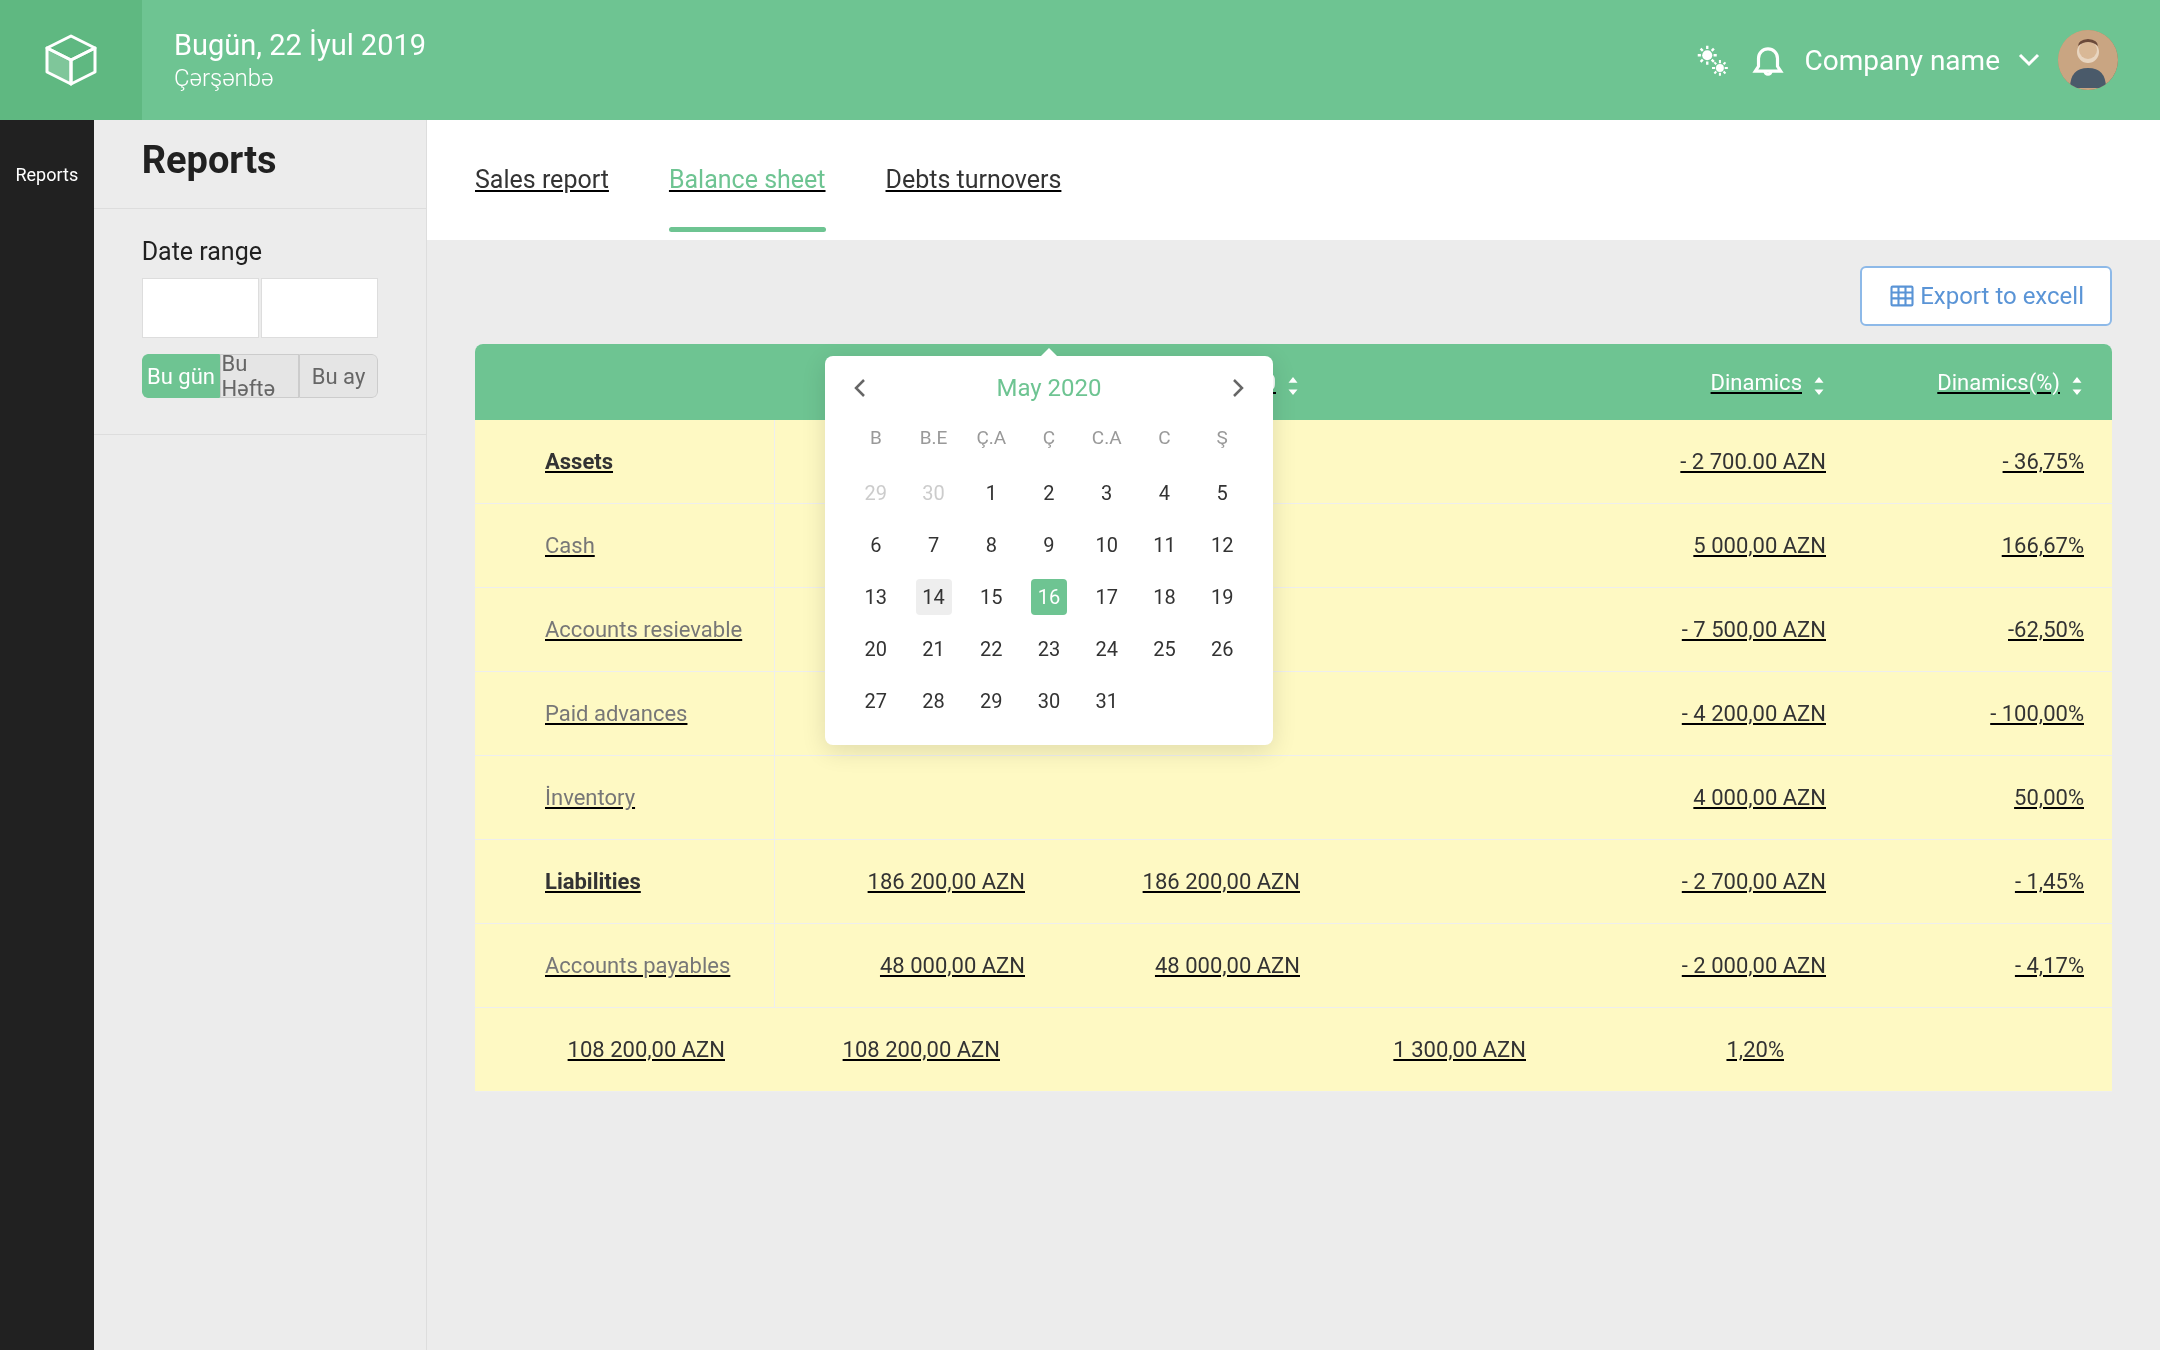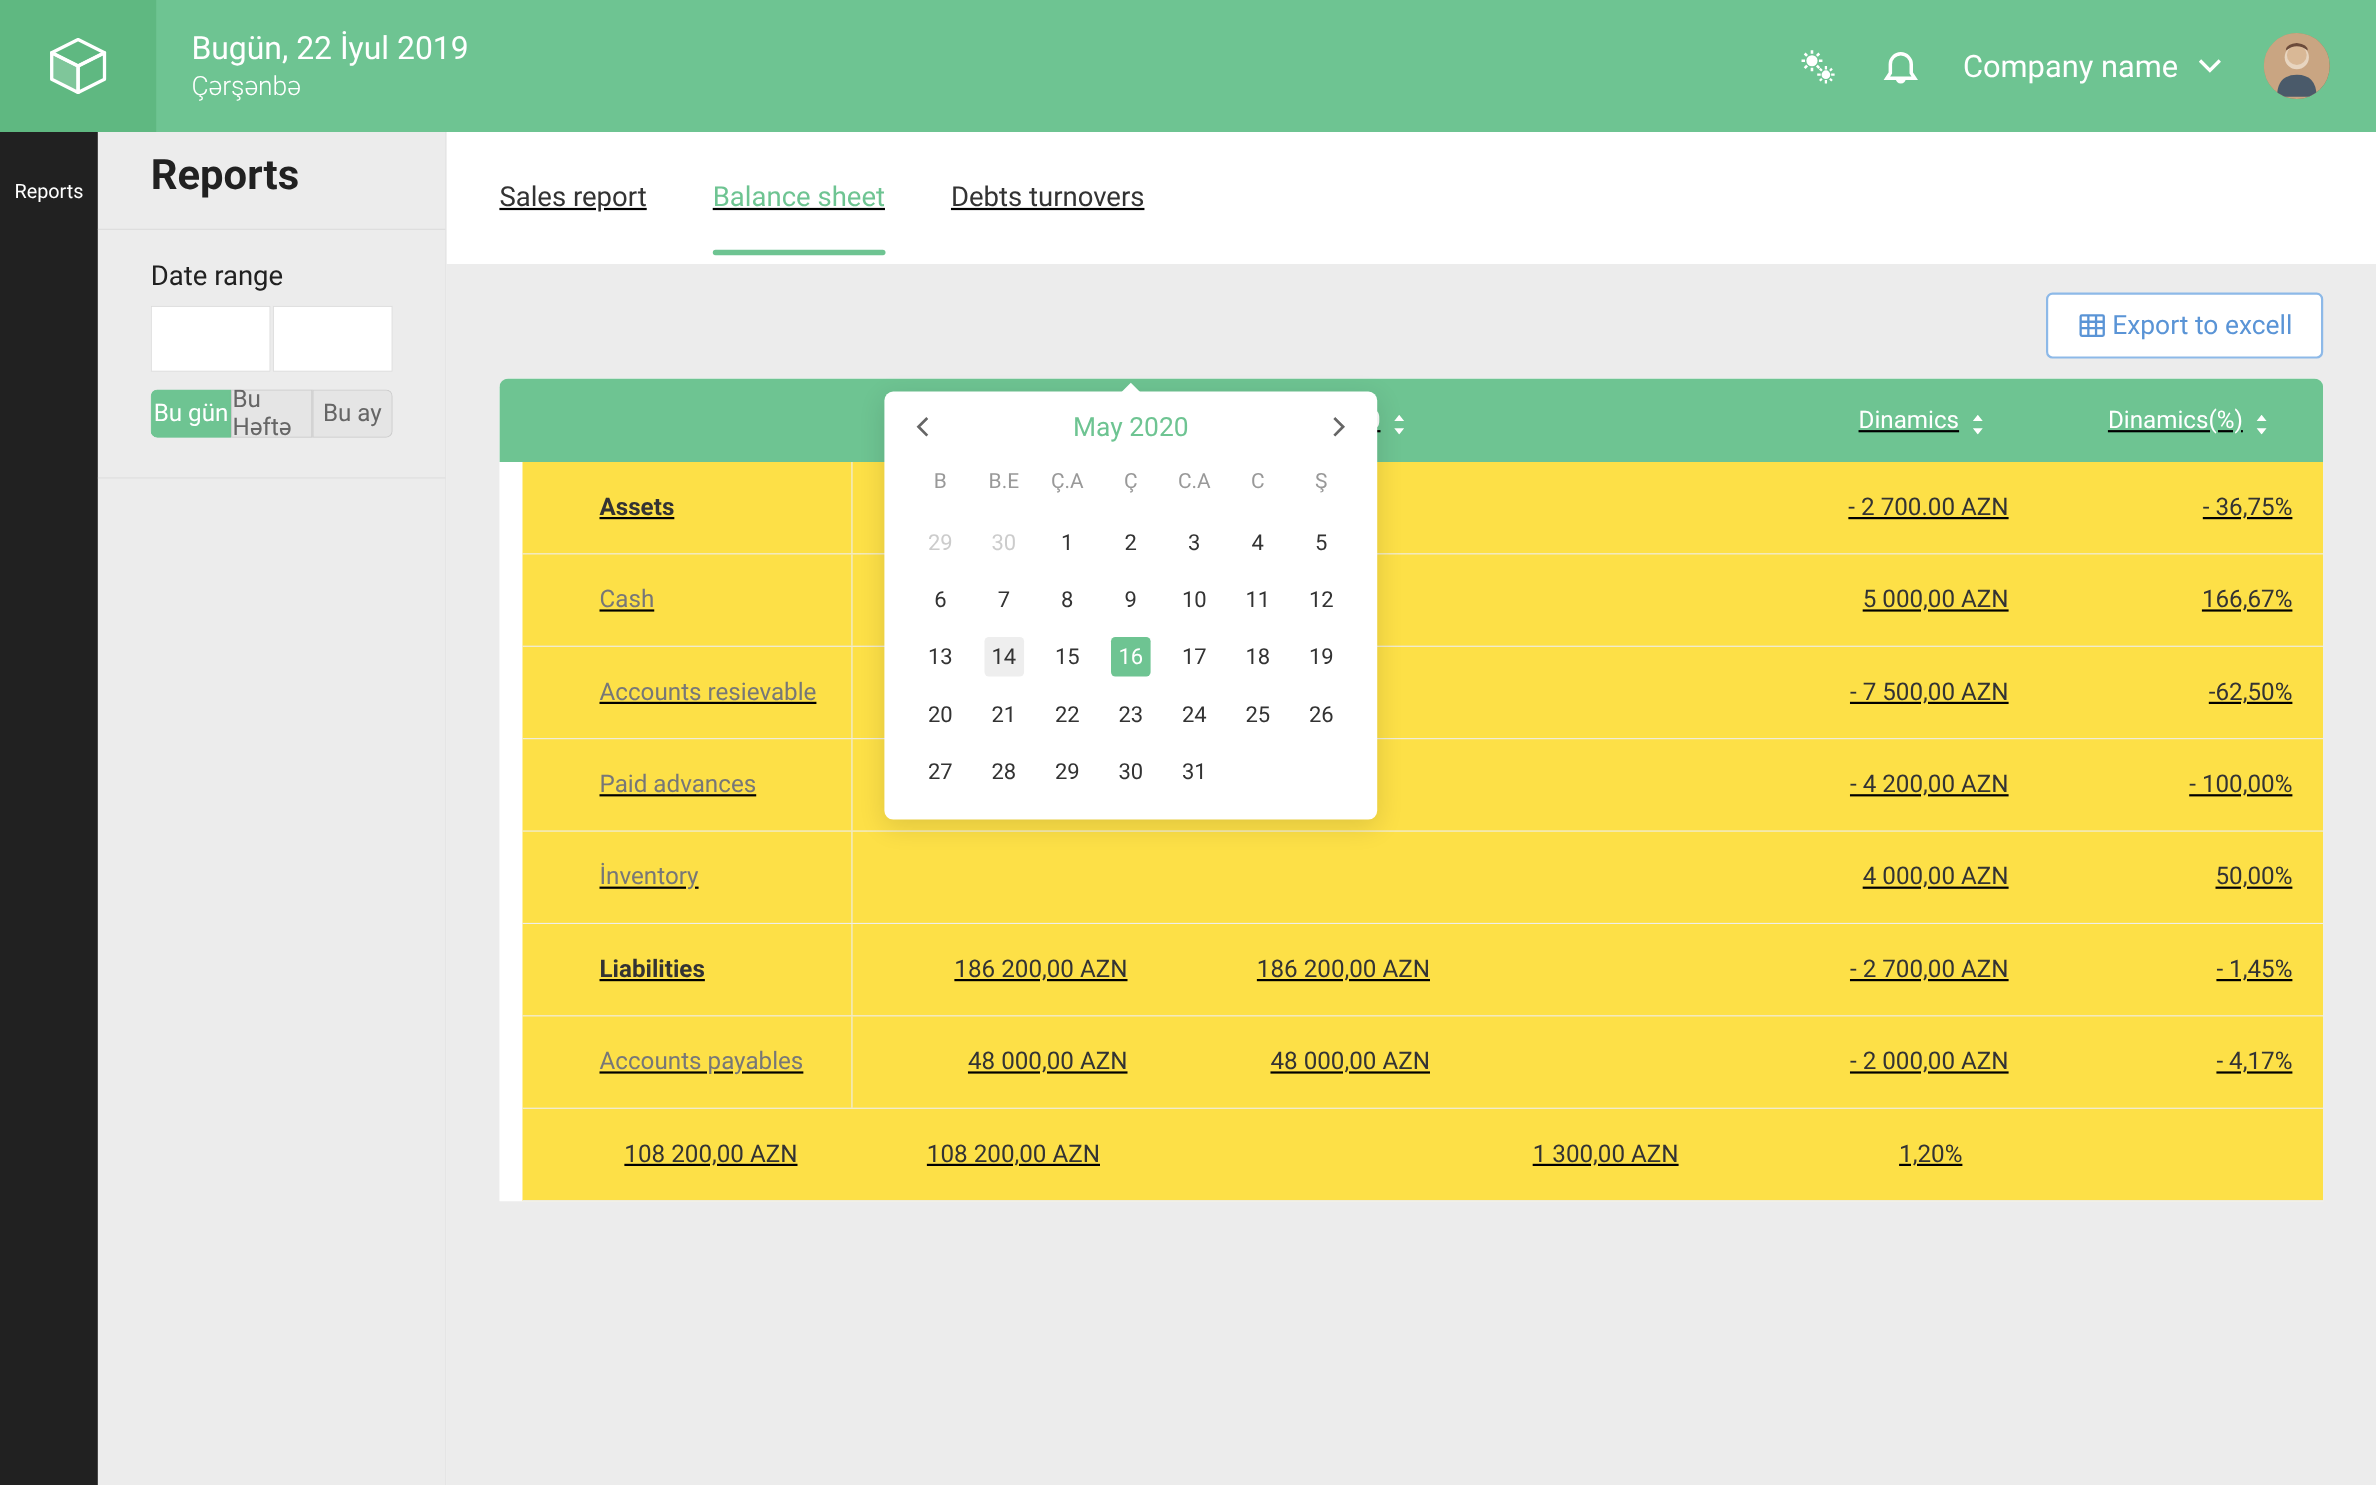--- a/index.html
+++ b/index.html
@@ -4,21 +4,21 @@
 <style>
 * { margin: 0; padding: 0; box-sizing: border-box; }
 body { font-family: -apple-system, BlinkMacSystemFont, 'Segoe UI', Roboto, sans-serif; background: #fff; width: 2160px; height: 1350px; overflow: hidden; }
 
 .header { height: 120px; background: #6ec492; display: flex; align-items: center; position: relative; }
 .logo-box { width: 142px; height: 120px; background: #5fb881; display: flex; align-items: center; justify-content: center; }
 .logo-icon { width: 60px; height: 60px; }
 .header-left { margin-left: 32px; color: #fff; }
 .header-date { font-size: 29px; font-weight: 400; }
 .header-day { font-size: 24px; font-weight: 300; margin-top: 2px; }
-.header-right { position: absolute; right: 42px; display: flex; align-items: center; gap: 38px; }
+.header-right { position: absolute; right: 42px; display: flex; align-items: center; gap: 18px; }
 .header-icon { width: 38px; height: 38px; color: #fff; cursor: pointer; }
 .company-select { display: flex; align-items: center; gap: 18px; color: #fff; font-size: 28px; cursor: pointer; }
 .avatar { width: 60px; height: 60px; border-radius: 50%; background: linear-gradient(135deg, #d4a574 0%, #8b7355 100%); cursor: pointer; overflow: hidden; display: flex; align-items: center; justify-content: center; }
 .avatar svg { width: 100%; height: 100%; }
 
 .body-wrap { display: flex; height: calc(100% - 120px); }
 .nav-sidebar { width: 142px; background: #212121; color: #fff; padding-top: 14px; }
 .nav-item { text-align: center; font-size: 18px; padding: 30px 0 12px; cursor: pointer; }
 
 .left-panel { width: 505px; background: #ececec; border-right: 1px solid #ddd; }
@@ -49,21 +49,21 @@
 .th { display: flex; align-items: flex-end; justify-content: flex-end; gap: 10px; padding: 0 28px; }
 .th-label { text-align: center; flex: 0 0 300px; }
 .th-col1 { flex: 0 0 278px; }
 .th-col2 { flex: 0 0 275px; position: relative; }
 .th-col3 { flex: 0 0 262px; }
 .th-col4 { flex: 0 0 264px; }
 .th-col5 { flex: 0 0 258px; }
 .sort-icon { width: 14px; height: 18px; }
 .add-col-btn { position: absolute; left: 50%; transform: translateX(-50%); top: 60px; width: 26px; height: 26px; background: #fff; border-radius: 4px; display: flex; align-items: center; justify-content: center; color: #6ec492; font-size: 22px; font-weight: 700; cursor: pointer; z-index: 5; }
 
-.table-body { background: #fde047; margin-left: 21px; }
+.table-body { background: #fef9c3; }
 .table-row { display: flex; align-items: center; height: 84px; border-bottom: 1px solid #eee; font-size: 22px; }
 .td-label { flex: 0 0 300px; padding: 0 28px 0 70px; color: #333; border-right: 1px solid #eee; height: 100%; display: flex; align-items: center; }
 .td-label.bold { font-weight: 700; }
 .td-label.indent { color: #777; font-weight: 400; }
 .td { flex: 0 0 270px; text-align: right; padding: 0 28px; color: #333; }
 .td-col1 { flex: 0 0 278px; }
 .td-col2 { flex: 0 0 275px; }
 .td-col3 { flex: 0 0 262px; }
 .td-col4 { flex: 0 0 264px; }
 .td-col5 { flex: 0 0 258px; text-align: right; }

